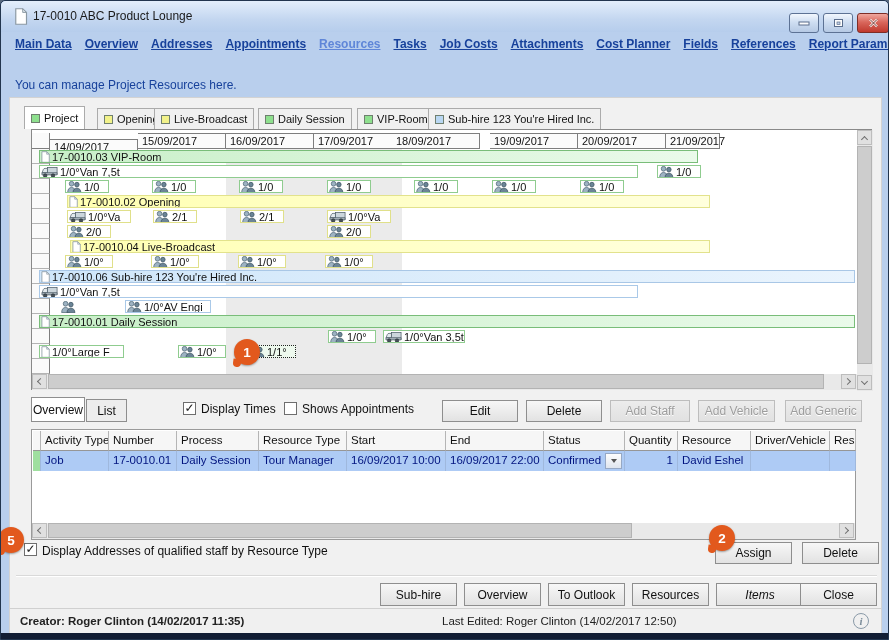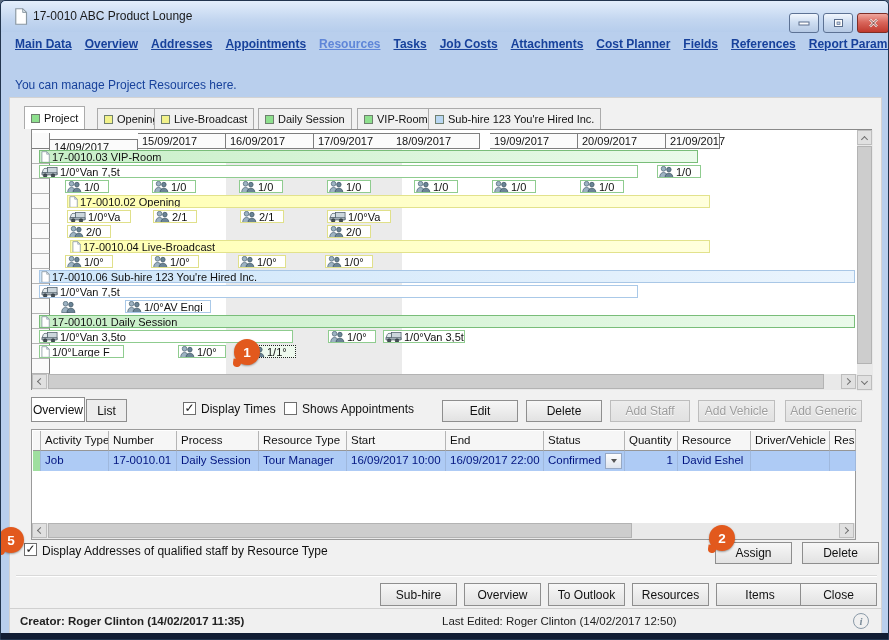--- a/index.html
+++ b/index.html
@@ -390,30 +390,20 @@
             <path d="M6.4,12.8 C6.4,9.4 8,7.8 10.6,7.8 C13.2,7.8 14.9,9.4 14.9,12.8 Z" fill="#6b8496" stroke="#37505e" stroke-width="0.8"></path>
           </svg>
           <span class="g-label">1/0°AV Engi</span>
         </div>
         <div class="g-item g-section c-green" style="left: 7px; top: 185px; width: 816px;">
           <svg class="ic" width="9" height="12" viewBox="0 0 10 13">
             <path d="M1,0.6 L6.3,0.6 L9.2,3.4 L9.2,12.4 L1,12.4 Z" fill="#ffffff" stroke="#8a98a2" stroke-width="0.9"></path>
             <path d="M6.3,0.6 L6.3,3.4 L9.2,3.4 Z" fill="#dde5ea" stroke="#8a98a2" stroke-width="0.7"></path>
           </svg>
           <span class="g-label">17-0010.01 Daily Session</span>
-        </div>
-        <div class="g-item g-box c-green" style="left: 7px; top: 200px; width: 254px;">
-          <svg class="ic" width="17" height="12" viewBox="0 0 18 13">
-            <path d="M1,7.2 L2.3,3.8 C2.6,3 3.3,2.6 4.2,2.6 L6.8,2.6 L6.8,7.2 Z" fill="#e3e9ed" stroke="#4e5d68" stroke-width="0.8"></path>
-            <rect x="6.8" y="1.6" width="10.4" height="7.6" fill="#ccd6dc" stroke="#4e5d68" stroke-width="0.8"></rect>
-            <path d="M0.8,7.2 L17.2,7.2 L17.2,9.6 L0.8,9.6 Z" fill="#aeb9c0" stroke="#4e5d68" stroke-width="0.8"></path>
-            <circle cx="4.3" cy="10.4" r="1.9" fill="#47525a" stroke="#20282e" stroke-width="0.7"></circle>
-            <circle cx="12.8" cy="10.4" r="1.9" fill="#47525a" stroke="#20282e" stroke-width="0.7"></circle>
-          </svg>
-          <span class="g-label">1/0°Van 3,5to</span>
         </div>
         <div class="g-item g-box c-green" style="left: 296px; top: 200px; width: 48px;">
           <svg class="ic" width="15" height="12" viewBox="0 0 16 13">
             <ellipse cx="4.8" cy="3" rx="2.5" ry="2.6" fill="#9db2c2" stroke="#4d6675" stroke-width="0.8"></ellipse>
             <path d="M0.6,12.5 C0.6,8.8 2.4,7 4.8,7 C7.2,7 9,8.8 9,12.5 Z" fill="#9db2c2" stroke="#4d6675" stroke-width="0.8"></path>
             <ellipse cx="10.6" cy="3.9" rx="2.4" ry="2.5" fill="#6b8496" stroke="#37505e" stroke-width="0.8"></ellipse>
             <path d="M6.4,12.8 C6.4,9.4 8,7.8 10.6,7.8 C13.2,7.8 14.9,9.4 14.9,12.8 Z" fill="#6b8496" stroke="#37505e" stroke-width="0.8"></path>
           </svg>
           <span class="g-label">1/0°</span>
         </div>
@@ -566,21 +556,21 @@
       </div>
       <div class="btn" style="left: 432px; top: 302px; width: 76px;">Edit</div>
       <div class="btn" style="left: 516px; top: 302px; width: 76px;">Delete</div>
       <div class="btn disabled" style="left: 600px; top: 302px; width: 80px;">Add Staff</div>
       <div class="btn disabled" style="left: 688px; top: 302px; width: 77px;">Add Vehicle</div>
       <div class="btn disabled" style="left: 775px; top: 302px; width: 77px;">Add Generic</div>
       <div class="btn" style="left: 370px; top: 485px; width: 77px; height: 23px;">Sub-hire</div>
       <div class="btn" style="left: 454px; top: 485px; width: 77px; height: 23px;">Overview</div>
       <div class="btn" style="left: 538px; top: 485px; width: 77px; height: 23px;">To Outlook</div>
       <div class="btn" style="left: 622px; top: 485px; width: 77px; height: 23px;">Resources</div>
-      <div class="btn" style="left: 706px; top: 485px; width: 88px; height: 23px;">Items</div>
+      <div class="btn" style="left: 706px; top: 485px; width: 88px; height: 23px; font-style: italic;">Items</div>
       <div class="btn" style="left: 790px; top: 485px; width: 77px; height: 23px;">Close</div>
     </div>
 
   <div class="bottomstrip"></div>
   <div id="badges"></div>
 <div class="badge" style="left: 233px; top: 338px; background: rgb(226, 89, 29);">1</div>
     <div class="badge" style="left: 708px; top: 524px; background: rgb(226, 89, 29);">2</div>
     <div class="badge" style="left: -3px; top: 526px; background: rgb(226, 89, 29);">5</div>
   </div>
 

